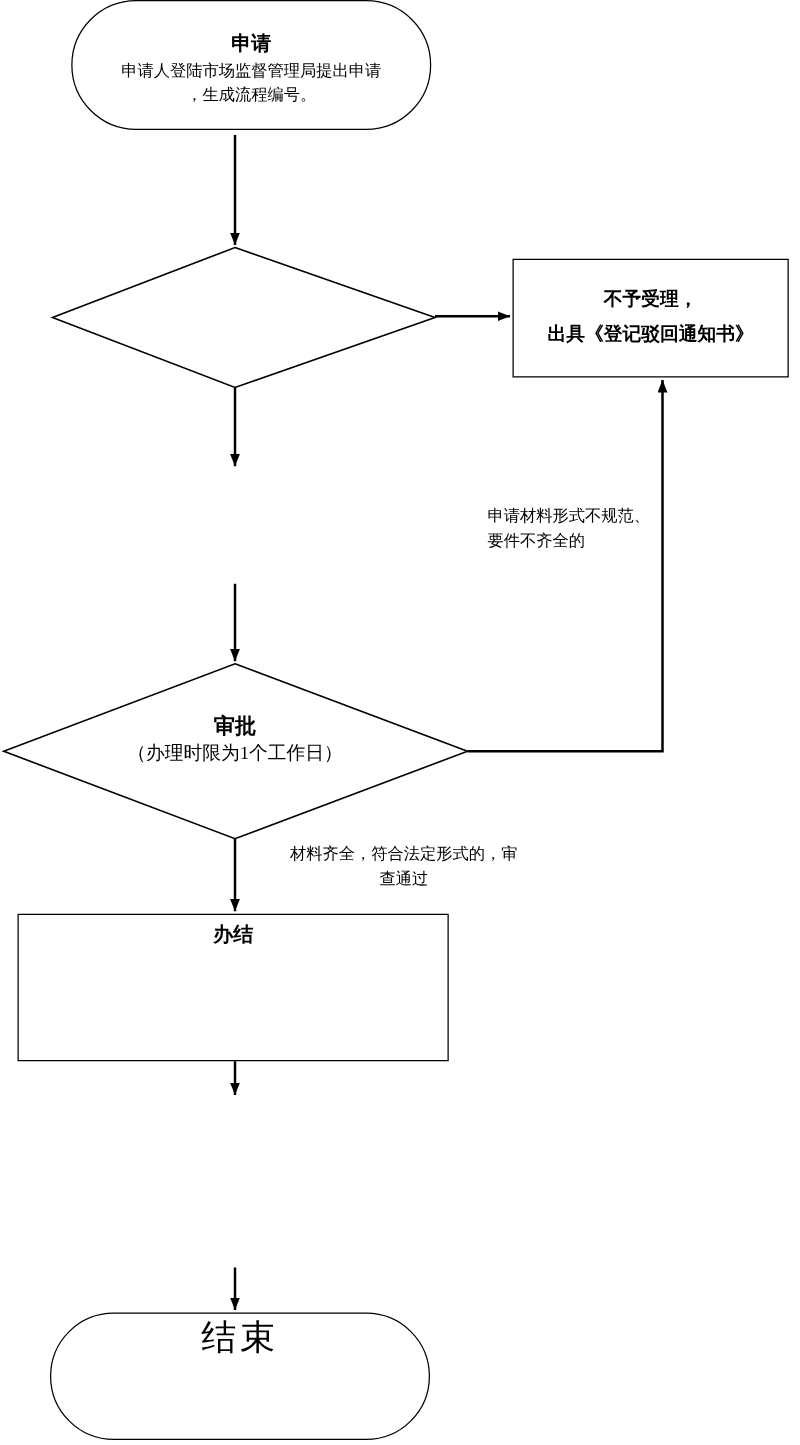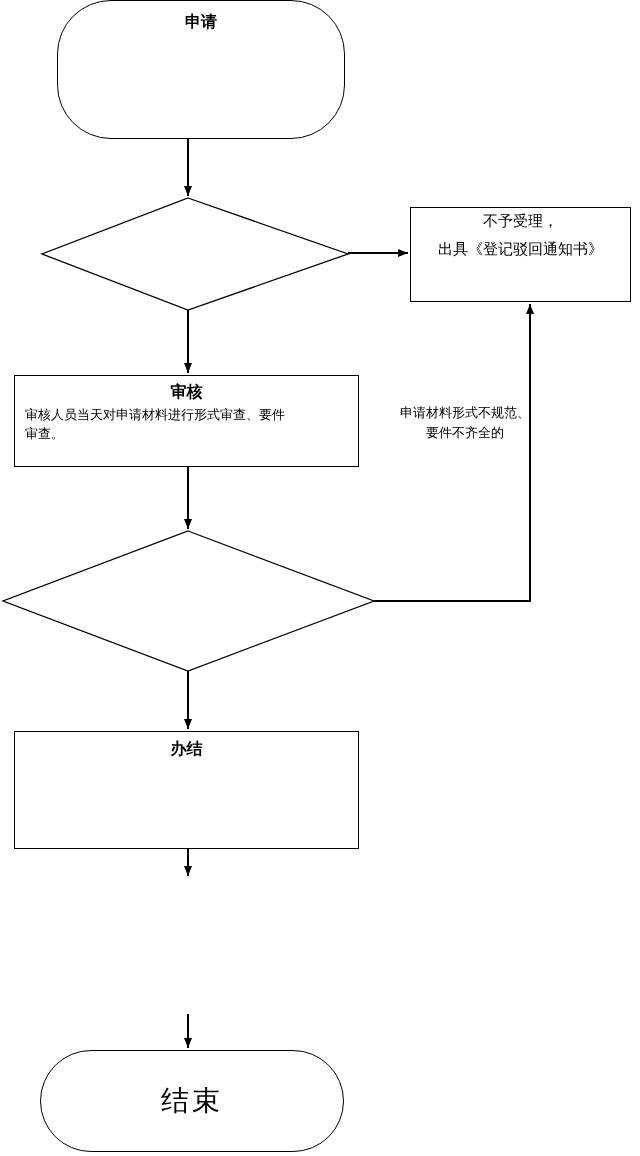--- a/index.html
+++ b/index.html
@@ -12,61 +12,61 @@
   .layer { position:absolute; left:0; top:0; width:640px; height:1156px; }
   svg.layer { z-index:1; }
   .shape { position:absolute; background:#fff; border:1px solid #000; z-index:2;
            display:flex; flex-direction:column; align-items:center; }
   .txt { position:absolute; z-index:3; }
   .pre { white-space:pre-line; }
   .node-title { font-weight:bold; font-size:16px; line-height:1.35; text-align:center; }
   .node-body { font-size:13px; line-height:1.5; }
 
   
-  .node-start { left:57px; top:0px; width:288px; height:139px; border-radius:54px; padding-top:10px; }
+  .node-start { left:57px; top:0px; width:288px; height:104px; border-radius:54px; padding-top:24px; }
   .node-start .node-body { text-align:center; width:268px; }
 
   
   .accept-text { left:47px; top:217px; width:284px; text-align:center; }
 
   
   .lbl-reject { left:294px; top:177px; width:118px; font-size:13px; line-height:1.28; text-align:left; }
 
   
-  .node-reject { left:410px; top:207px; width:221px; height:95px; justify-content:flex-start; }
+  .node-reject { left:410px; top:207px; width:221px; height:95px; justify-content:center;font-weight:bold; }
   .node-reject .node-body { font-size:15px; line-height:1.85; text-align:center; }
 
   
   .lbl-accept { left:222px; top:314px; width:220px; font-size:13px; line-height:1.5; text-align:center; }
 
   
   .node-review { left:14px; top:375px; width:345px; height:92px; padding-top:5px; }
   .node-review .node-body, .node-complete .node-body { width:100%; padding:2px 10px 0 10px; text-align:left; }
 
   
-  .lbl-return { left:390px; top:403px; width:150px; font-size:13px; line-height:1.5; text-align:center; }
+  .lbl-return { left:390px; top:403px; width:150px; font-size:13px; line-height:1.5; }
 
   
   .approve-text { left:38px; top:570px; width:300px; text-align:center; }
   .approve-text .node-title { font-size:17px; }
   .approve-text .sub { font-size:15px; line-height:1.45; }
 
   
   .lbl-pass { left:198px; top:673px; width:250px; font-size:13px; line-height:1.55; text-align:center; }
 
   
   .node-complete { left:14px; top:731px; width:345px; height:118px; padding-top:6px; }
 
   
   .node-deliver { left:20px; top:878px; width:354px; height:136px; padding-top:4px; }
   .node-deliver .node-title { font-size:15px; }
   .node-deliver .node-body { font-size:12px; line-height:1.42; width:100%; padding:1px 8px 0 9px; text-align:left; }
 
   
-  .node-end { left:40px; top:1050px; width:304px; height:102px; border-radius:51px; justify-content:center; }
+  .node-end { left:40px; top:1050px; width:304px; height:102px; border-radius:51px; }
   .node-end .end-label { font-size:28px; letter-spacing:3px; text-align:center; }
 </style>
 </head>
 <body>
 
 <div class="canvas">
 
   <svg class="layer" viewBox="0 0 640 1156">
     <defs>
       <marker id="arrowhead" markerUnits="userSpaceOnUse" markerWidth="12" markerHeight="10" refX="10" refY="4" orient="auto">
@@ -82,40 +82,43 @@
     <line x1="188" y1="671" x2="188" y2="729" stroke="#000" stroke-width="2" marker-end="url(#arrowhead)"></line>
     <line x1="188" y1="830" x2="188" y2="876" stroke="#000" stroke-width="2" marker-end="url(#arrowhead)"></line>
     <line x1="188" y1="1014" x2="188" y2="1048" stroke="#000" stroke-width="2" marker-end="url(#arrowhead)"></line>
 
     <polygon points="188,198 348,254 188,310 42,254" fill="#fff" stroke="#000" stroke-width="1.3"></polygon>
     <polygon points="188,531 374,601 188,671 3,601" fill="#fff" stroke="#000" stroke-width="1.3"></polygon>
   </svg>
 
   <div class="shape node-start">
     <div class="node-title">申请</div>
+    <div class="node-body pre">申请人登陆市场监督管理局提出申请
+，生成流程编号。</div>
   </div>
 
 
 
   <div class="shape node-reject">
     <div class="node-body pre">不予受理，
 出具《登记驳回通知书》</div>
   </div>
 
 
-  <div class="shape node-review">
-    <div class="node-title">审核</div>
-    <div class="node-body pre">审核人员当天对申请材料进行形式审查、要件
-审查。</div>
-  </div>
 
   <div class="txt lbl-return pre">申请材料形式不规范、
 要件不齐全的</div>
 
+  <div class="txt approve-text">
+    <div class="node-title">审批</div>
+    <div class="sub">（办理时限为1个工作日）</div>
+  </div>
 
+  <div class="txt lbl-pass pre">材料齐全，符合法定形式的，审
+查通过</div>
 
   <div class="shape node-complete">
     <div class="node-title">办结</div>
   </div>
 
 
   <div class="shape node-end">
     <div class="end-label">结束</div>
   </div>
 

